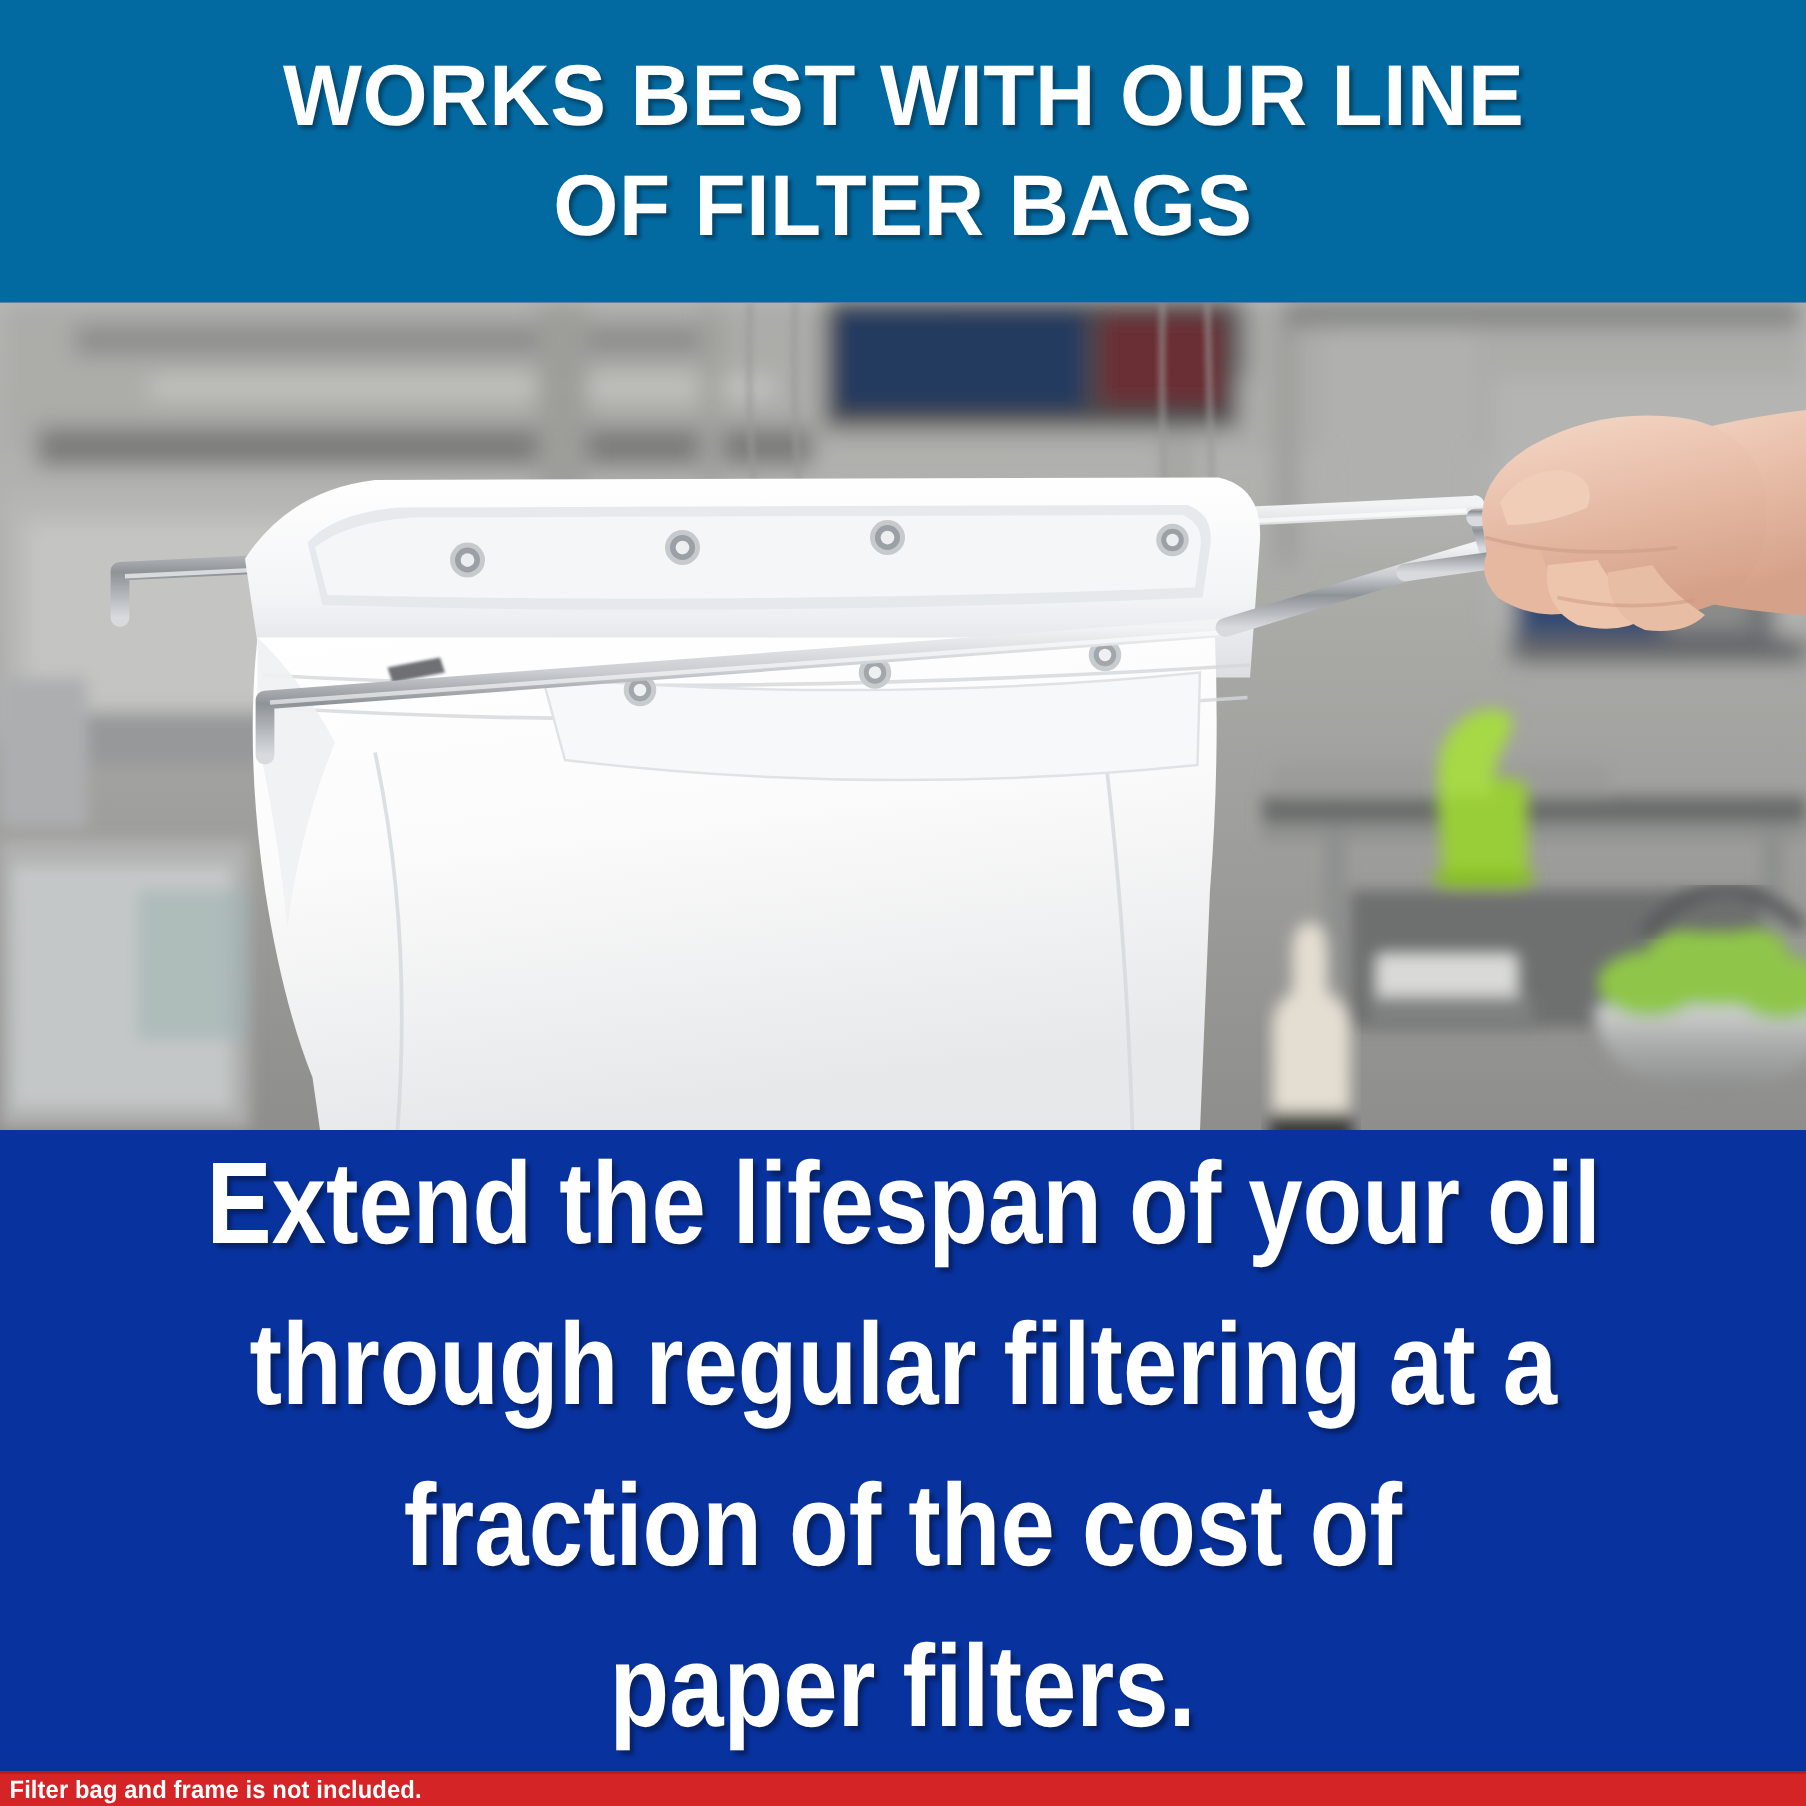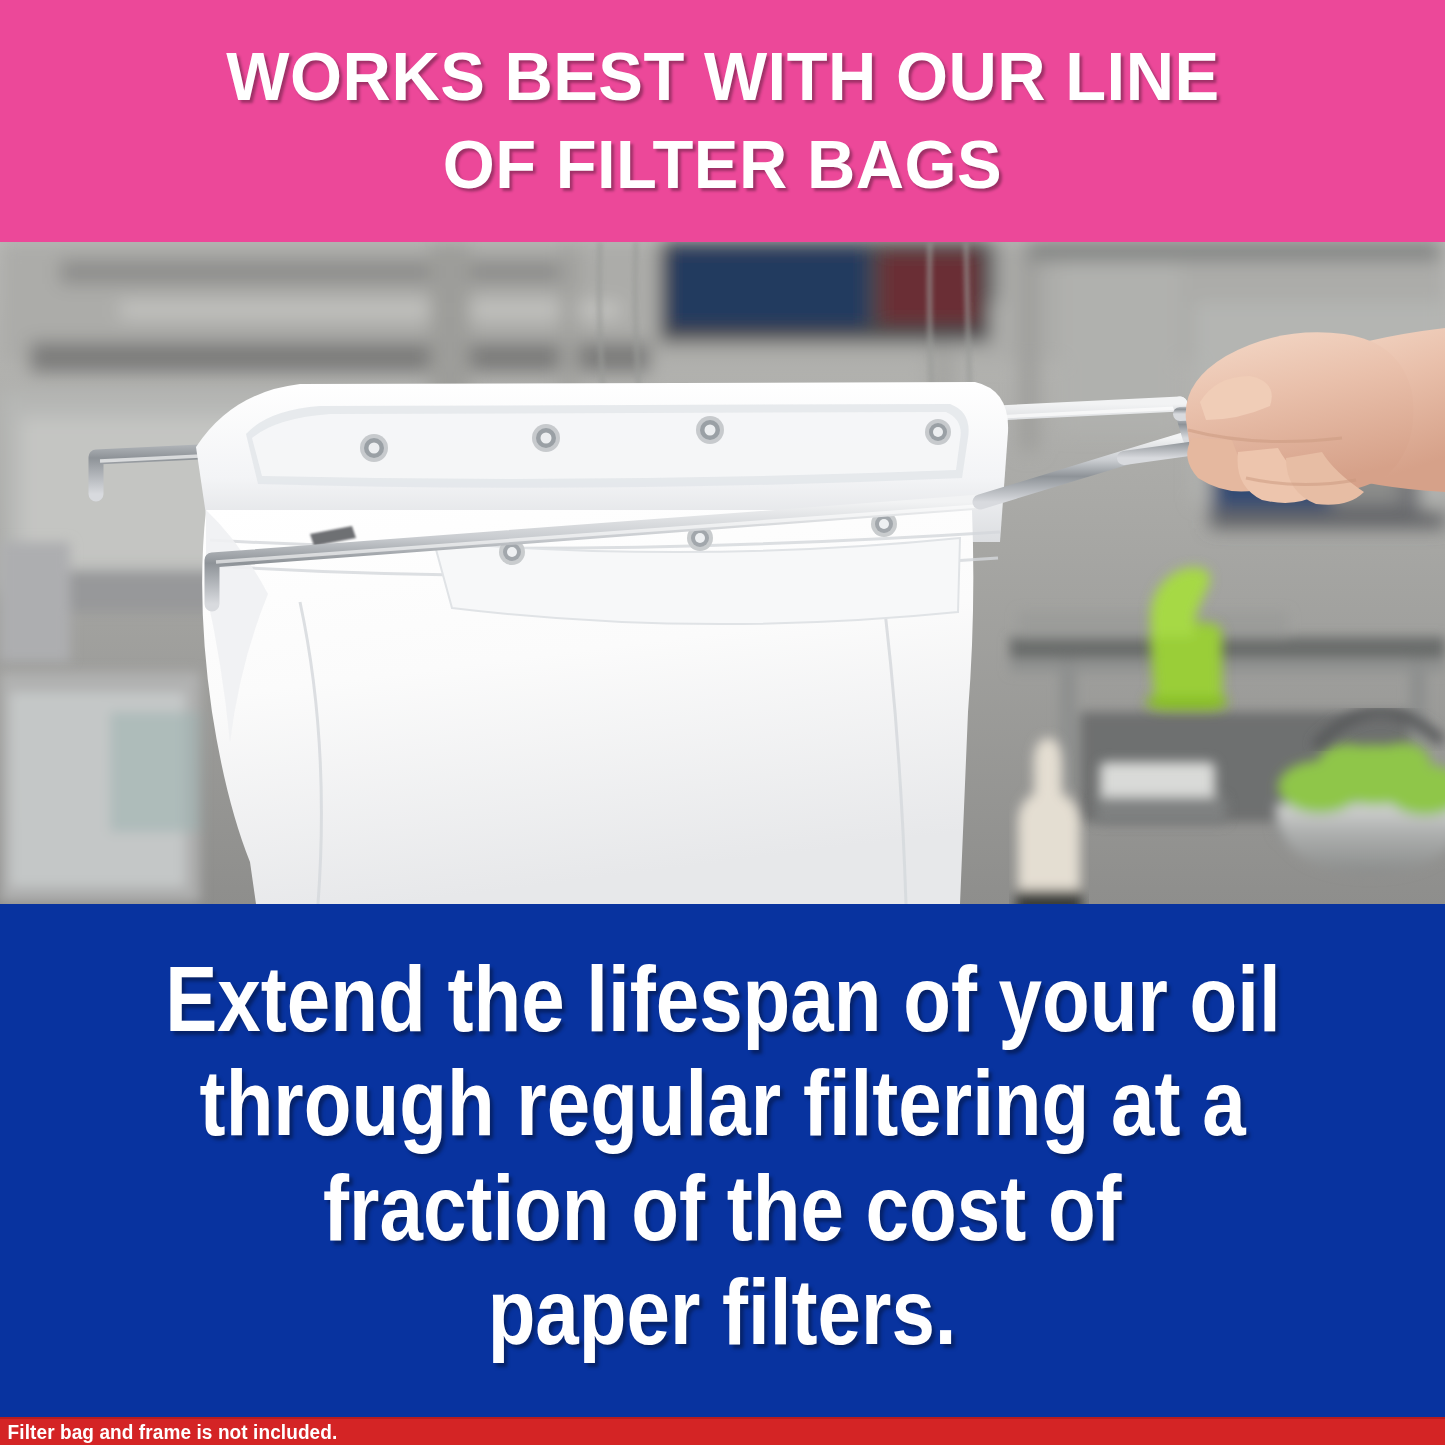--- a/index.html
+++ b/index.html
@@ -7,21 +7,21 @@
   body { font-family:"Liberation Sans", sans-serif; }
 
   #poster {
     position:relative; width:1445px; height:1445px;
     background:#08339f; overflow:hidden;
   }
 
   
   .headline-banner {
     position:absolute; left:0; top:0; width:1445px; height:242px;
-    background:#ec4899;
+    background:#0369a1;
     display:flex; flex-direction:column; align-items:center; justify-content:center;
   }
   .headline-line {
     color:#ffffff;
     font-family:"Liberation Sans", sans-serif;
     font-weight:700;
     font-size:69px;
     line-height:1.28;
     letter-spacing:0.5px;
     text-align:center;
@@ -35,21 +35,21 @@
     position:absolute; left:0; top:242px; width:1445px; height:662px;
     overflow:hidden;
     background:#9a9a98;
   }
   .photo svg { display:block; width:1445px; height:662px; }
 
   
   .message-panel {
     position:absolute; left:0; top:904px; width:1445px; height:497px;
     background:#08339f;
-    display:flex; flex-direction:column; align-items:center; justify-content:center;
+    display:flex; flex-direction:column; align-items:center; justify-content:space-between;
     padding-top:6px;
   }
   .message-line {
     color:#ffffff;
     font-family:"Liberation Sans", sans-serif;
     font-weight:700;
     font-size:93px;
     line-height:1.12;
     text-align:center;
     white-space:nowrap;

